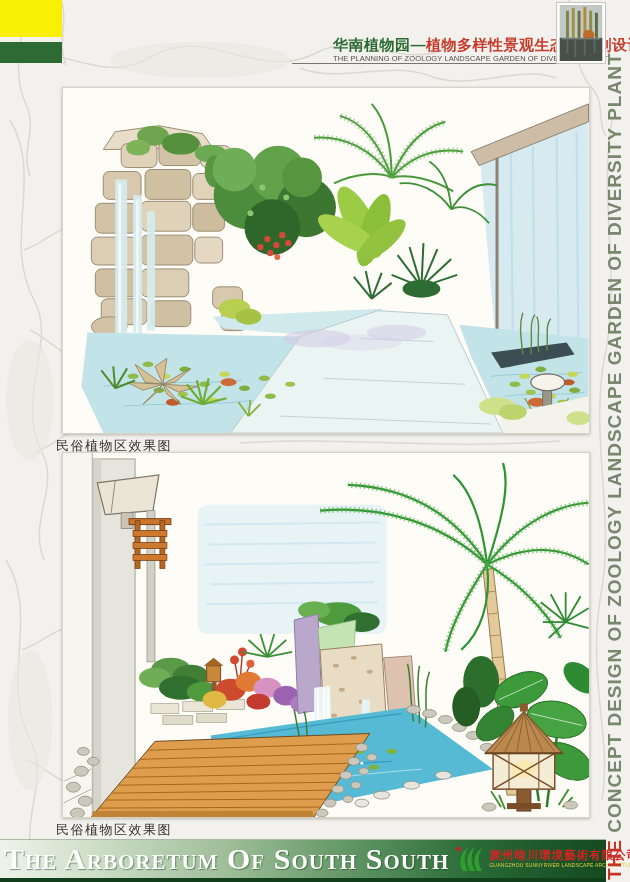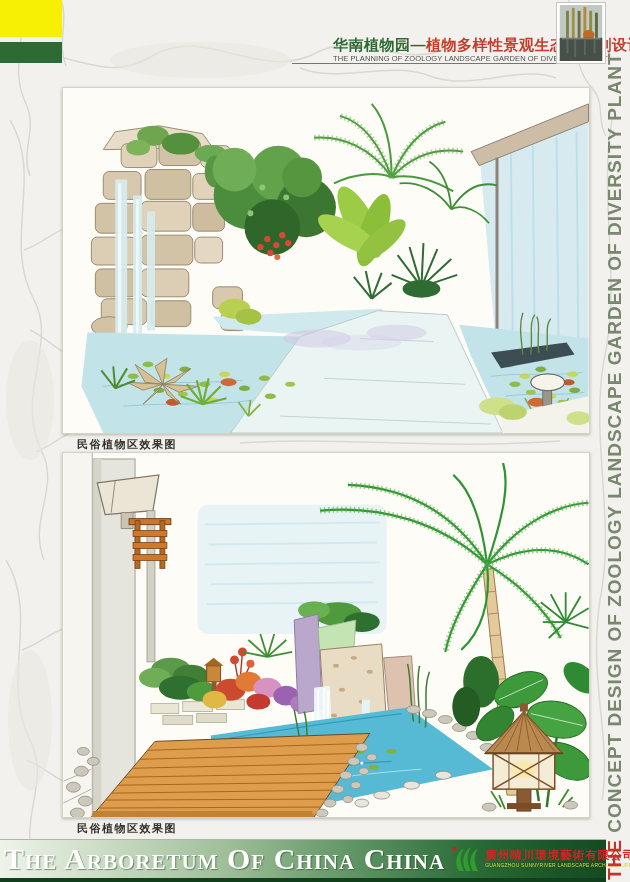--- a/index.html
+++ b/index.html
@@ -20,21 +20,21 @@
   .thumb { position:absolute; left:556px; top:2px; width:50px; height:62px; background:#fff;
            border:1px solid #c8c6bc; box-sizing:border-box; padding:2px; }
   .thumb svg { width:100%; height:100%; display:block; }
 
   .panel { position:absolute; left:62px; width:528px; background:#fdfcf6; border:1px solid #d6d3c6;
            box-shadow:0 1px 3px rgba(100,95,80,.4); box-sizing:border-box; }
   .panel1 { top:87px;  height:347px; }
   .panel2 { top:452px; height:366px; }
   .panel svg { width:100%; height:100%; display:block; }
 
-  .caption { position:absolute; left:77px; font-size:11px; font-weight:700; color:#33332c; letter-spacing:1.5px; }
+  .caption { position:absolute; left:56px; font-size:13px; font-weight:400; color:#33332c; letter-spacing:1.5px; }
   .cap1 { top:437px; }
   .cap2 { top:821px; }
 
   .banner { position:absolute; left:0; top:839px; width:606px; height:43px; box-sizing:border-box;
             background:linear-gradient(90deg,#eef3ea 0%,#cfdfc8 15%,#9dbd97 38%,#5b9160 60%,#2a6b38 78%,#1a5527 92%,#164a22 100%);
             border-top:1px solid #a8bca4; border-bottom:4px solid #123f1b;
             display:flex; align-items:center; padding-left:4px; }
   .banner-title { font-family:"Liberation Serif","DejaVu Serif",serif; font-variant:small-caps; font-weight:bold;
                   font-size:30px; line-height:1; color:#fdfdfb; letter-spacing:1px; white-space:nowrap;
                   text-shadow:1px 1px 1px rgba(20,60,30,.5); }
@@ -638,21 +638,21 @@
             <path d="M502,356 L512,346"></path>
         </g>
         <ellipse cx="428" cy="356" rx="7" ry="4" fill="#ccc8bc" stroke="#918d82" stroke-width="0.8"></ellipse>
         <ellipse cx="510" cy="354" rx="7" ry="4" fill="#ccc8bc" stroke="#918d82" stroke-width="0.8"></ellipse>
       </g>
     </svg>
   </div>
   <div class="caption cap2">民俗植物区效果图</div>
 
   <div class="banner">
-    <div class="banner-title">The Arboretum Of China China</div>
+    <div class="banner-title">The Arboretum Of South South</div>
     <svg class="logo" viewBox="0 0 30 28">
       <circle cx="3.5" cy="4" r="2.2" fill="#cc2020"></circle>
       <g fill="#2f9e2f">
         <path d="M8,26 C3,18 5,8 13,3 C8,11 9,18 13,26 Z"></path>
         <path d="M15,26 C10,17 12,7 20,2 C15,10 16,18 20,26 Z"></path>
         <path d="M22,26 C17,18 19,8 27,3 C22,11 23,19 27,26 Z"></path>
       </g>
     </svg>
     <div class="company">
       <div class="company-zh">廣州晴川環境藝術有限公司</div>

